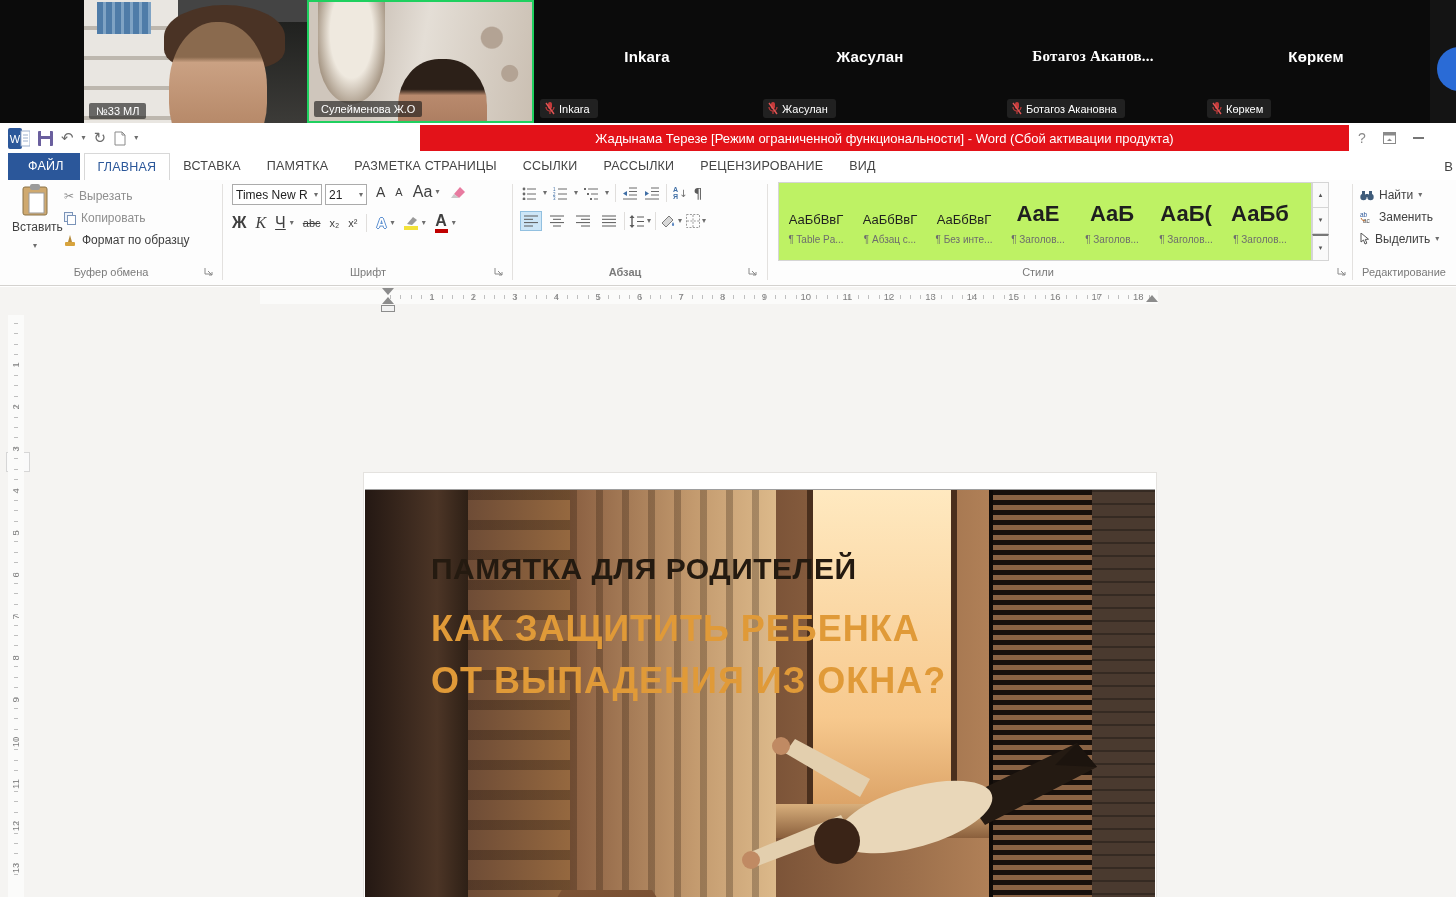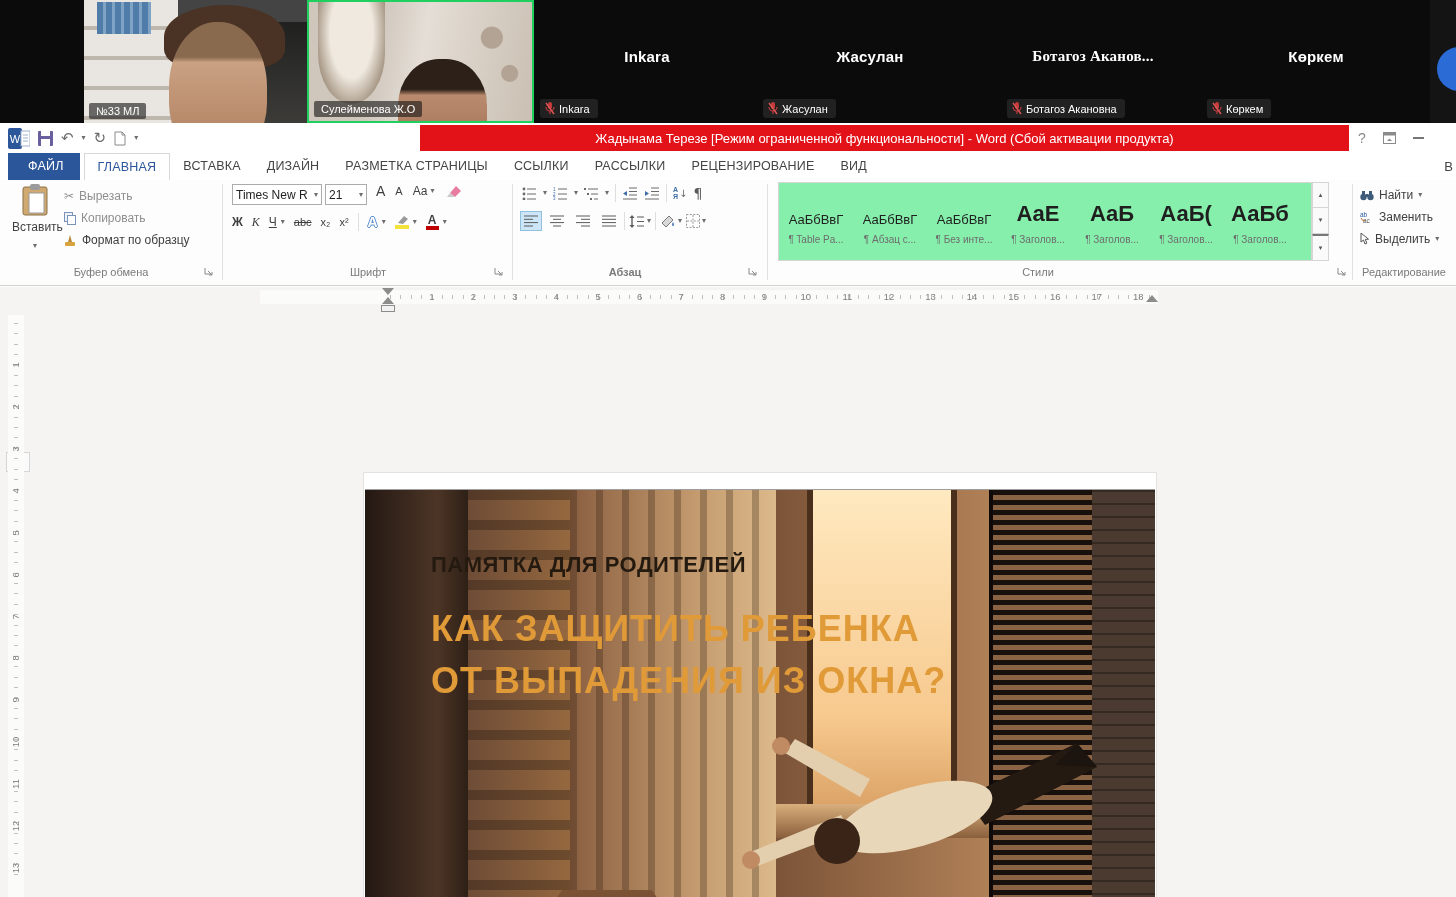--- a/index.html
+++ b/index.html
@@ -61,27 +61,27 @@
   #ribbon{position:absolute;left:0;top:57px;width:1456px;height:106px;background:#fdfdfd;border-bottom:1px solid #d4d2cf;}
   .gsep{position:absolute;top:4px;height:96px;width:1px;background:#e3e1df;}
   .glabel{position:absolute;top:86px;font-size:11px;color:#7a7a7a;text-align:center;}
   .launcher{position:absolute;top:87px;width:10px;height:10px;}
   .btn-col{display:flex;flex-direction:column;gap:2px;}
   .sbtn{display:flex;align-items:center;gap:5px;font-size:12px;color:#3f3f3f;height:20px;white-space:nowrap;}
   .muted{color:#8f8f8f;}
   .caret{font-family:"DejaVu Sans",sans-serif;font-size:8px;color:#6d6d6d;line-height:1;}
   .inputbox{height:21px;border:1px solid #ababab;background:#fff;display:flex;align-items:center;
             font-size:12px;color:#222;padding:0 3px;gap:3px;}
-  .fmt{font-size:12px;color:#3f3f3f;}
+  .fmt{font-size:16px;color:#3f3f3f;}
   .vr-sep{width:1px;height:18px;background:#e0dedc;}
   .row-flex{display:flex;align-items:center;gap:8px;}
   .alignbox{width:22px;height:20px;display:flex;align-items:center;justify-content:center;border:1px solid transparent;}
   .alignbox.active{background:#cde6f7;border-color:#92c0e0;}
   
-  #style-box{position:absolute;left:778px;top:2px;width:534px;height:79px;border:1px solid #d5d5d5;background:#86efac;display:flex;}
+  #style-box{position:absolute;left:778px;top:2px;width:534px;height:79px;border:1px solid #d5d5d5;background:#bef264;display:flex;}
   .scard{width:74px;padding-top:6px;text-align:center;overflow:hidden;}
   .sprev{height:38px;display:flex;align-items:flex-end;justify-content:center;font-size:13px;color:#1f1f1f;white-space:nowrap;}
   .sprev.big{font-weight:bold;font-size:22px;}
   .sname{font-size:10px;color:#6d6d6d;margin-top:7px;white-space:nowrap;}
   #style-scroll{position:absolute;left:1312px;top:2px;width:17px;height:79px;display:flex;flex-direction:column;}
   .sscr{flex:1;border:1px solid #d5d5d5;border-top:none;background:#fafafa;display:flex;align-items:center;justify-content:center;
         font-size:7px;color:#555;}
   .sscr:first-child{border-top:1px solid #d5d5d5;}
 
   
@@ -117,21 +117,21 @@
      linear-gradient(90deg,#8a5f41,#c39a6e 60%,#dcb98a);}
   #facade{left:52%;top:0;width:27%;height:100%;background:linear-gradient(90deg,#7c5438,#b08057);}
   #winglow{left:56%;top:0;width:19%;height:57%;background:linear-gradient(180deg,#ffe9c0,#f7c98e 70%,#d99f63);
      border-left:6px solid #4a2f1d;border-right:6px solid #4a2f1d;}
   #sill{left:52%;top:55%;width:31%;height:6%;background:linear-gradient(180deg,#d8af7c,#8a5f3c);}
   #shutters{left:79%;top:0;width:13%;height:100%;border-left:4px solid #0f0a07;
      background:repeating-linear-gradient(180deg,#17100c 0 5px,#8a6344 5px 10px);}
   #brick{left:92%;top:0;width:8%;height:100%;background:
      repeating-linear-gradient(180deg,rgba(0,0,0,.28) 0 2px,transparent 2px 13px),#4a3a2f;}
   #child{left:340px;top:235px;width:430px;height:170px;}
-  #poster-title{left:66px;top:62px;font-size:22px;font-weight:800;color:#241a10;letter-spacing:.5px;white-space:nowrap;}
+  #poster-title{left:66px;top:62px;font-size:30px;font-weight:800;color:#241a10;letter-spacing:.5px;white-space:nowrap;}
   .poster-sub{left:66px;font-size:36px;font-weight:800;color:#e09a38;letter-spacing:1px;white-space:nowrap;}
 </style>
 </head>
 <body>
 
 <div id="stage">
 
   <div id="strip">
 
     <div class="vtile" style="left:84px;width:223px;">
@@ -231,21 +231,21 @@
           <rect x="0.5" y="0.5" width="12" height="3" fill="#8a8a8a"></rect>
           <path d="M6.5 9 L4 6.5 h5 z" fill="#8a8a8a" transform="rotate(180 6.5 7.7)"></path>
         </svg>
       <div class="dash"></div>
     </div>
 
     <div id="tabs">
       <div class="tab file">ФАЙЛ</div>
       <div class="tab active">ГЛАВНАЯ</div>
       <div class="tab">ВСТАВКА</div>
-      <div class="tab">ДИЗАЙН</div>
+      <div class="tab">ПАМЯТКА</div>
       <div class="tab">РАЗМЕТКА СТРАНИЦЫ</div>
       <div class="tab">ССЫЛКИ</div>
       <div class="tab">РАССЫЛКИ</div>
       <div class="tab">РЕЦЕНЗИРОВАНИЕ</div>
       <div class="tab">ВИД</div>
     </div>
     <div id="signin">В</div>
 
     <div id="ribbon">
       <div class="gsep" style="left:222px;"></div>

